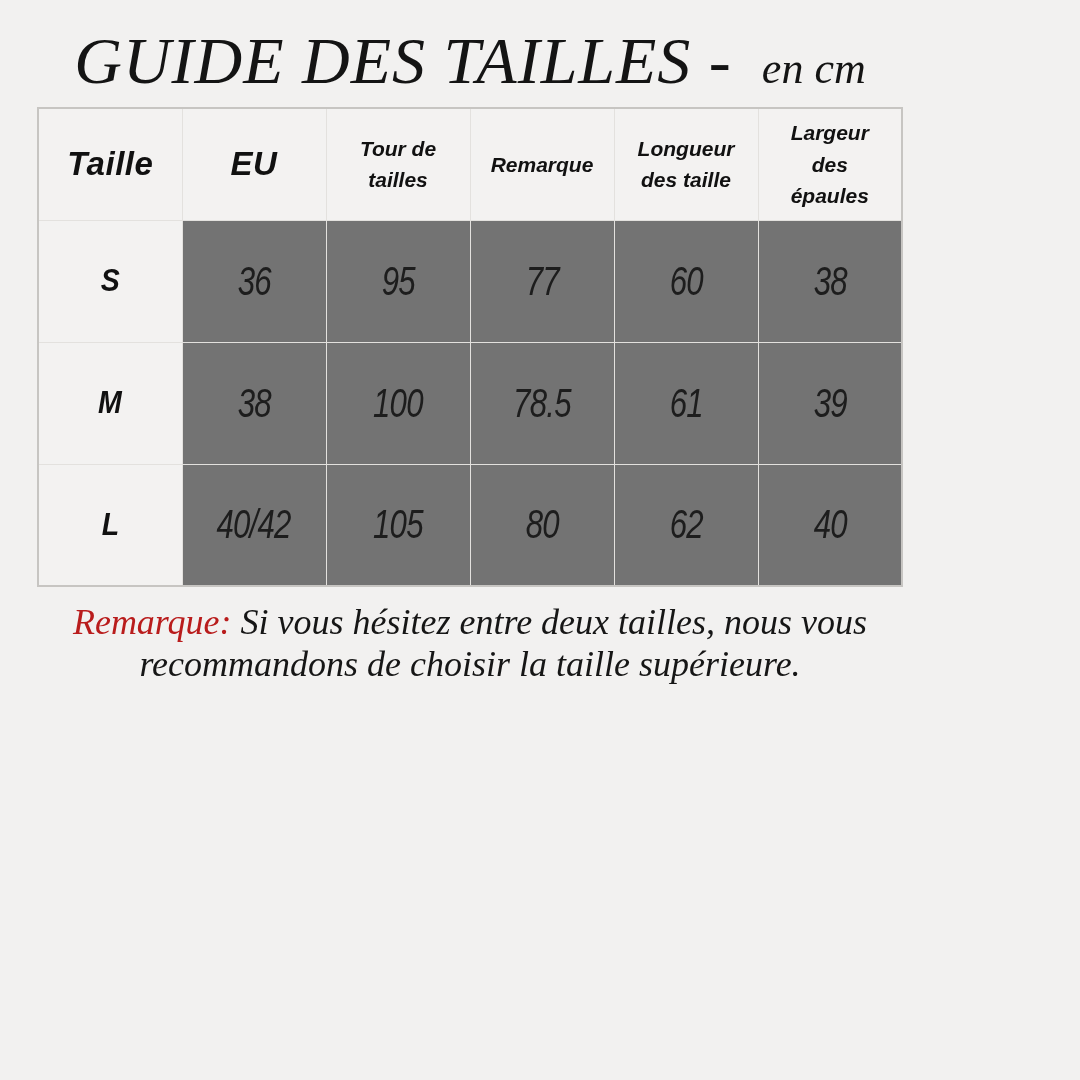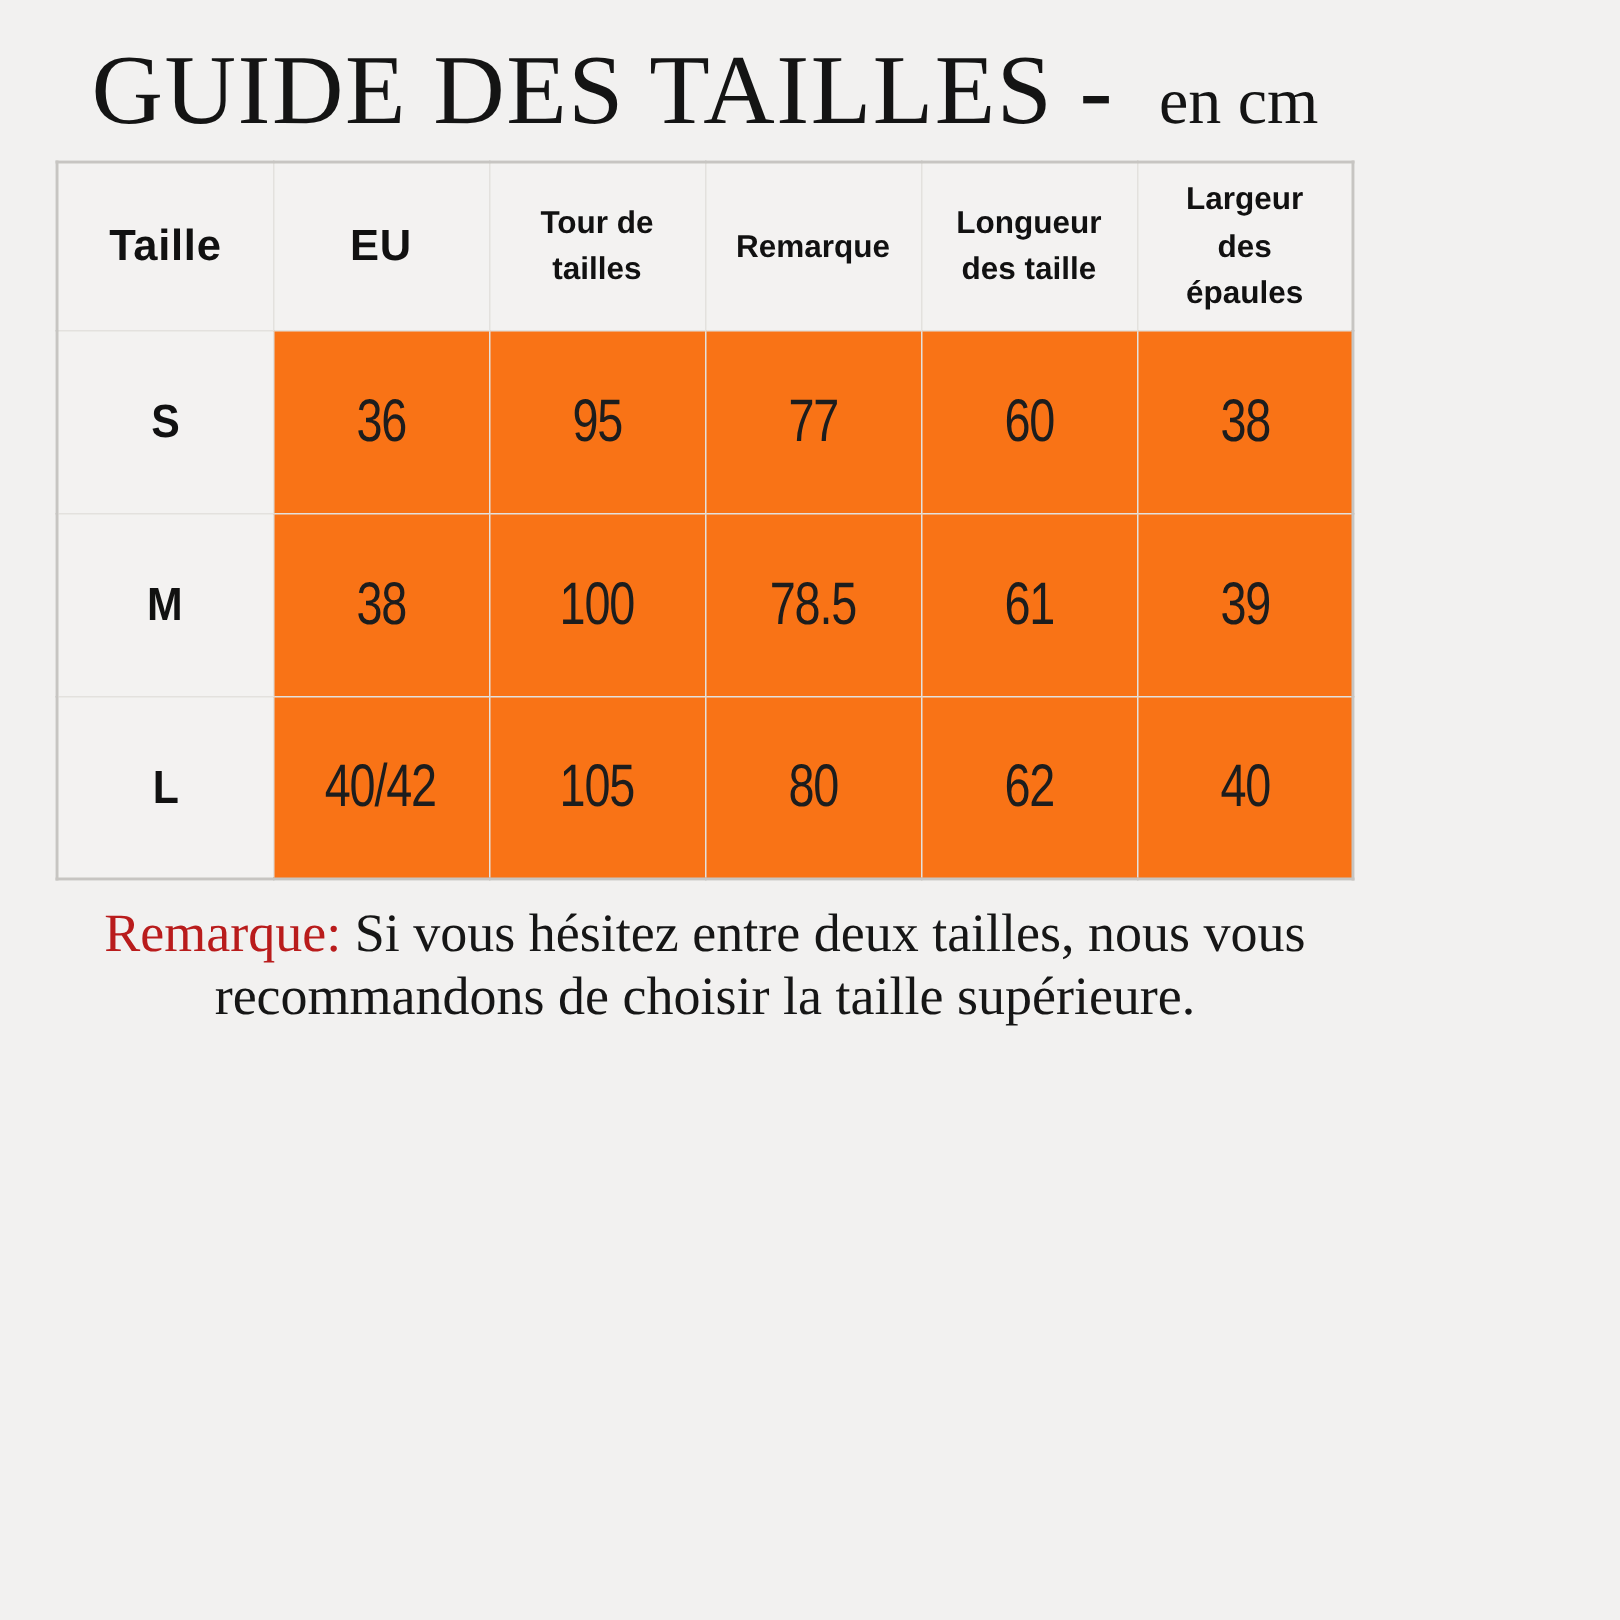--- a/index.html
+++ b/index.html
@@ -9,20 +9,21 @@
     width: 1080px;
     height: 1080px;
     background: #f2f1f0;
     font-family: "Liberation Sans", sans-serif;
   }
   .canvas {
     position: relative;
     width: 940px;
     height: 1080px;
     overflow: hidden;
+    font-style: italic;
   }
   .title {
     margin: 0;
     padding-top: 28px;
     text-align: center;
     font-family: "Liberation Serif", serif;
     font-weight: 400;
     font-size: 66px;
     letter-spacing: 1px;
     color: #141414;
@@ -47,25 +48,25 @@
     text-align: center;
     vertical-align: middle;
     padding: 0 12px;
   }
   .size-table thead th {
     height: 112px;
     background: #f3f2f1;
     color: #111111;
     font-weight: 700;
   }
-  .size-table thead th.lg { font-size: 29px; letter-spacing: 0.5px; }
+  .size-table thead th.lg { font-size: 33px; letter-spacing: 0.5px; }
   .size-table thead th.sm { font-size: 21px; line-height: 1.5; }
   .size-table tbody tr { height: 122px; }
   .size-table tbody th { background: #f3f2f1; }
-  .size-table tbody td { background: #f97316; }
+  .size-table tbody td { background: #737373; }
   .size-val {
     display: inline-block;
     font-size: 31px;
     font-weight: 700;
     color: #111111;
     transform: scaleX(0.92);
   }
   .cell-val {
     display: inline-block;
     font-size: 40px;

